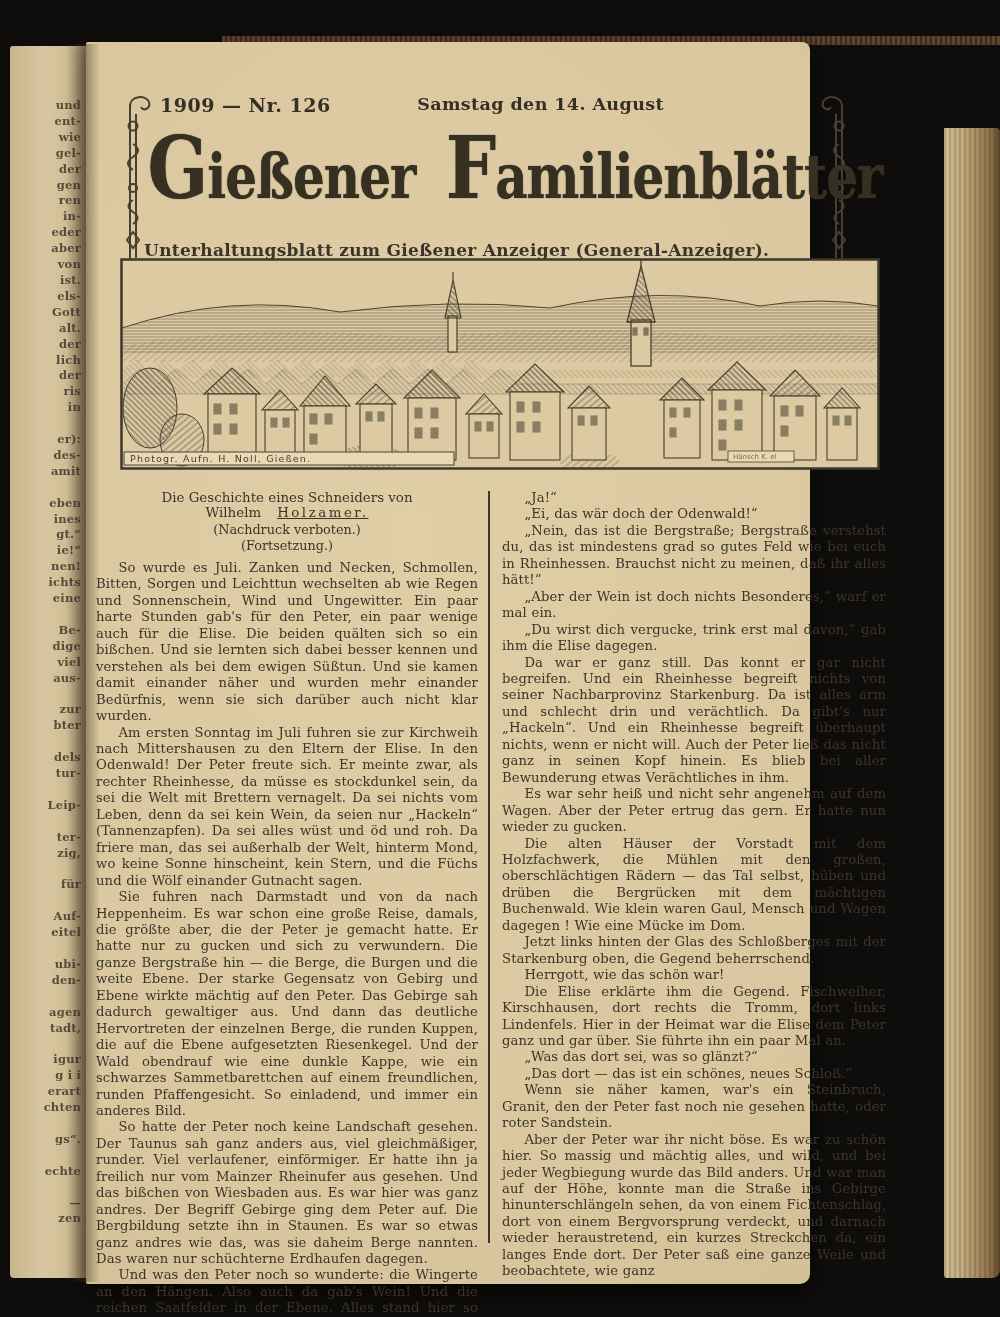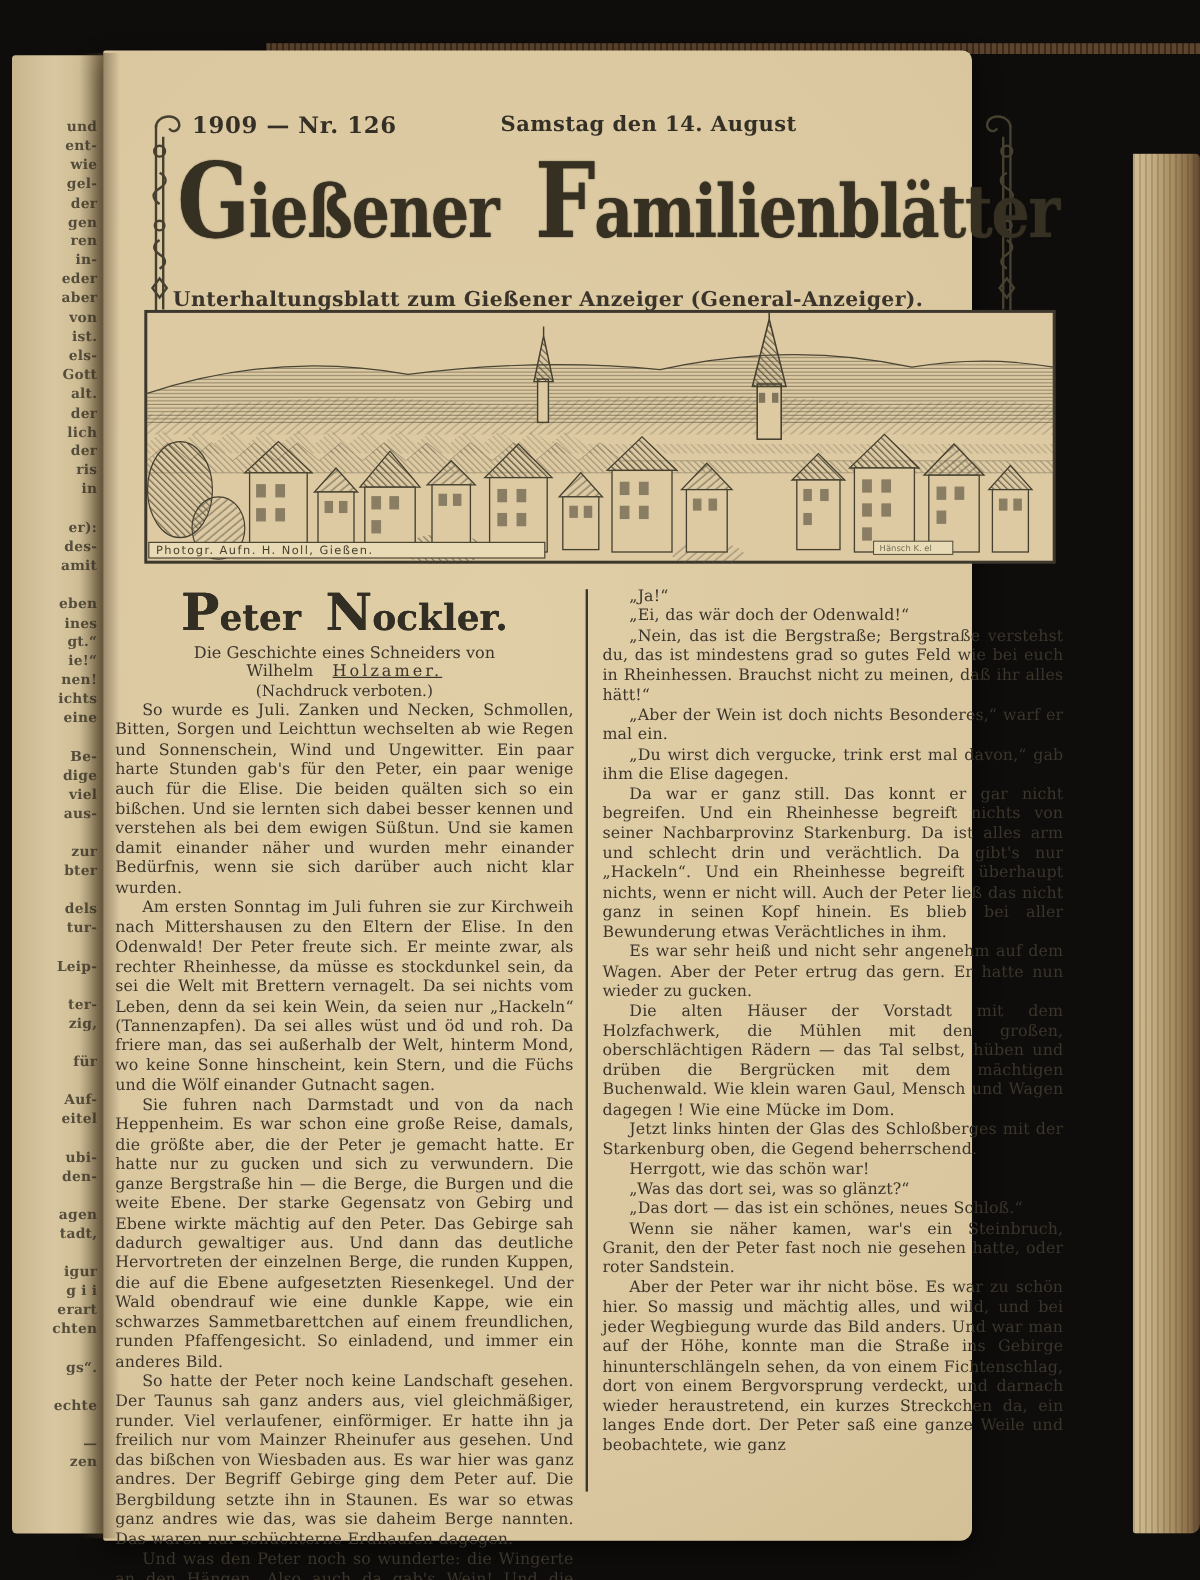--- a/index.html
+++ b/index.html
@@ -350,47 +350,45 @@
     <g>
       <rect x="608" y="193" width="66" height="11" fill="#e8dab4" stroke="#4a4534" stroke-width=".8"></rect>
       <text x="613" y="201" font-size="7" fill="#55503c" opacity=".8" font-family="DejaVu Sans, sans-serif">Hänsch K. el</text>
     </g>
   </svg>
 
   <div class="story">
     <div class="divider"></div>
 
     <div class="col-left">
-      <h1 class="story-title">
-        <span class="title-word w1">Peter</span>
-        <span class="title-word w2">Nockler.</span>
-      </h1>
       <div class="byline">
         <span>Die Geschichte eines Schneiders von Wilhelm</span><span class="sperr">Holzamer.</span>
       </div>
       <div class="notice">(Nachdruck verboten.)</div>
+      <div class="continuation">(Fortsetzung.)</div>
 
       <p>So wurde es Juli.  Zanken und Necken, Schmollen, Bitten, Sorgen und Leichttun wechselten ab wie Regen und Sonnenschein, Wind und Ungewitter.  Ein paar harte Stunden gab's für den Peter, ein paar wenige auch für die Elise.  Die beiden quälten sich so ein bißchen.  Und sie lernten sich dabei besser kennen und verstehen als bei dem ewigen Süßtun.  Und sie kamen damit einander näher und wurden mehr einander Bedürfnis, wenn sie sich darüber auch nicht klar wurden.</p>
       <p>Am ersten Sonntag im Juli fuhren sie zur Kirchweih nach Mittershausen zu den Eltern der Elise.  In den Odenwald!  Der Peter freute sich.  Er meinte zwar, als rechter Rheinhesse, da müsse es stockdunkel sein, da sei die Welt mit Brettern vernagelt.  Da sei nichts vom Leben, denn da sei kein Wein, da seien nur „Hackeln“ (Tannenzapfen).  Da sei alles wüst und öd und roh.  Da friere man, das sei außerhalb der Welt, hinterm Mond, wo keine Sonne hinscheint, kein Stern, und die Füchs und die Wölf einander Gutnacht sagen.</p>
       <p>Sie fuhren nach Darmstadt und von da nach Heppenheim.  Es war schon eine große Reise, damals, die größte aber, die der Peter je gemacht hatte.  Er hatte nur zu gucken und sich zu verwundern.  Die ganze Bergstraße hin — die Berge, die Burgen und die weite Ebene.  Der starke Gegensatz von Gebirg und Ebene wirkte mächtig auf den Peter.  Das Gebirge sah dadurch gewaltiger aus.  Und dann das deutliche Hervortreten der einzelnen Berge, die runden Kuppen, die auf die Ebene aufgesetzten Riesenkegel. Und der Wald obendrauf wie eine dunkle Kappe, wie ein schwarzes Sammetbarettchen auf einem freundlichen, runden Pfaffengesicht.  So einladend, und immer ein anderes Bild.</p>
       <p>So hatte der Peter noch keine Landschaft gesehen.  Der Taunus sah ganz anders aus, viel gleichmäßiger, runder. Viel verlaufener, einförmiger.  Er hatte ihn ja freilich nur vom Mainzer Rheinufer aus gesehen.  Und das bißchen von Wiesbaden aus.  Es war hier was ganz andres.  Der Begriff Gebirge ging dem Peter auf.  Die Bergbildung setzte ihn in Staunen.  Es war so etwas ganz andres wie das, was sie daheim Berge nannten.  Das waren nur schüchterne Erdhaufen dagegen.</p>
       <p>Und was den Peter noch so wunderte: die Wingerte an den Hängen.  Also auch da gab's Wein!  Und die reichen Saatfelder in der Ebene.  Alles stand hier so üppig.  Und die vielen Obstbäume.</p>
 
     </div>
 
     <div class="col-right">
       <p>„Ja!“</p>
       <p>„Ei, das wär doch der Odenwald!“</p>
       <p>„Nein, das ist die Bergstraße; Bergstraße verstehst du, das ist mindestens grad so gutes Feld wie bei euch in Rheinhessen.  Brauchst nicht zu meinen, daß ihr alles hätt!“</p>
       <p>„Aber der Wein ist doch nichts Besonderes,“ warf er mal ein.</p>
       <p>„Du wirst dich vergucke, trink erst mal davon,“ gab ihm die Elise dagegen.</p>
       <p>Da war er ganz still.  Das konnt er gar nicht begreifen. Und ein Rheinhesse begreift nichts von seiner Nachbarprovinz Starkenburg.  Da ist alles arm und schlecht drin und verächtlich.  Da gibt's nur „Hackeln“.  Und ein Rheinhesse begreift überhaupt nichts, wenn er nicht will.  Auch der Peter ließ das nicht ganz in seinen Kopf hinein.  Es blieb bei aller Bewunderung etwas Verächtliches in ihm.</p>
       <p>Es war sehr heiß und nicht sehr angenehm auf dem Wagen.  Aber der Peter ertrug das gern.  Er hatte nun wieder zu gucken.</p>
       <p>Die alten Häuser der Vorstadt mit dem Holzfachwerk, die Mühlen mit den großen, oberschlächtigen Rädern — das Tal selbst, hüben und drüben die Bergrücken mit dem mächtigen Buchenwald.  Wie klein waren Gaul, Mensch und Wagen dagegen !  Wie eine Mücke im Dom.</p>
       <p>Jetzt links hinten der Glas des Schloßberges mit der Starkenburg oben, die Gegend beherrschend.</p>
       <p>Herrgott, wie das schön war!</p>
+      <p>Die Elise erklärte ihm die Gegend.  Fischweiher, Kirschhausen, dort rechts die Tromm, dort links Lindenfels.  Hier in der Heimat war die Elise dem Peter ganz und gar über.  Sie führte ihn ein paar Mal an.</p>
       <p>„Was das dort sei, was so glänzt?“</p>
       <p>„Das dort — das ist ein schönes, neues Schloß.“</p>
       <p>Wenn sie näher kamen, war's ein Steinbruch, Granit, den der Peter fast noch nie gesehen hatte, oder roter Sandstein.</p>
       <p>Aber der Peter war ihr nicht böse.  Es war zu schön hier.  So massig und mächtig alles, und wild, und bei jeder Wegbiegung wurde das Bild anders.  Und war man auf der Höhe, konnte man die Straße ins Gebirge hinunterschlängeln sehen, da von einem Fichtenschlag, dort von einem Bergvorsprung verdeckt, und darnach wieder heraustretend, ein kurzes Streckchen da, ein langes Ende dort. Der Peter saß eine ganze Weile und beobachtete, wie ganz</p>
     </div>
   </div>
 </div>
 
 </body></html>

